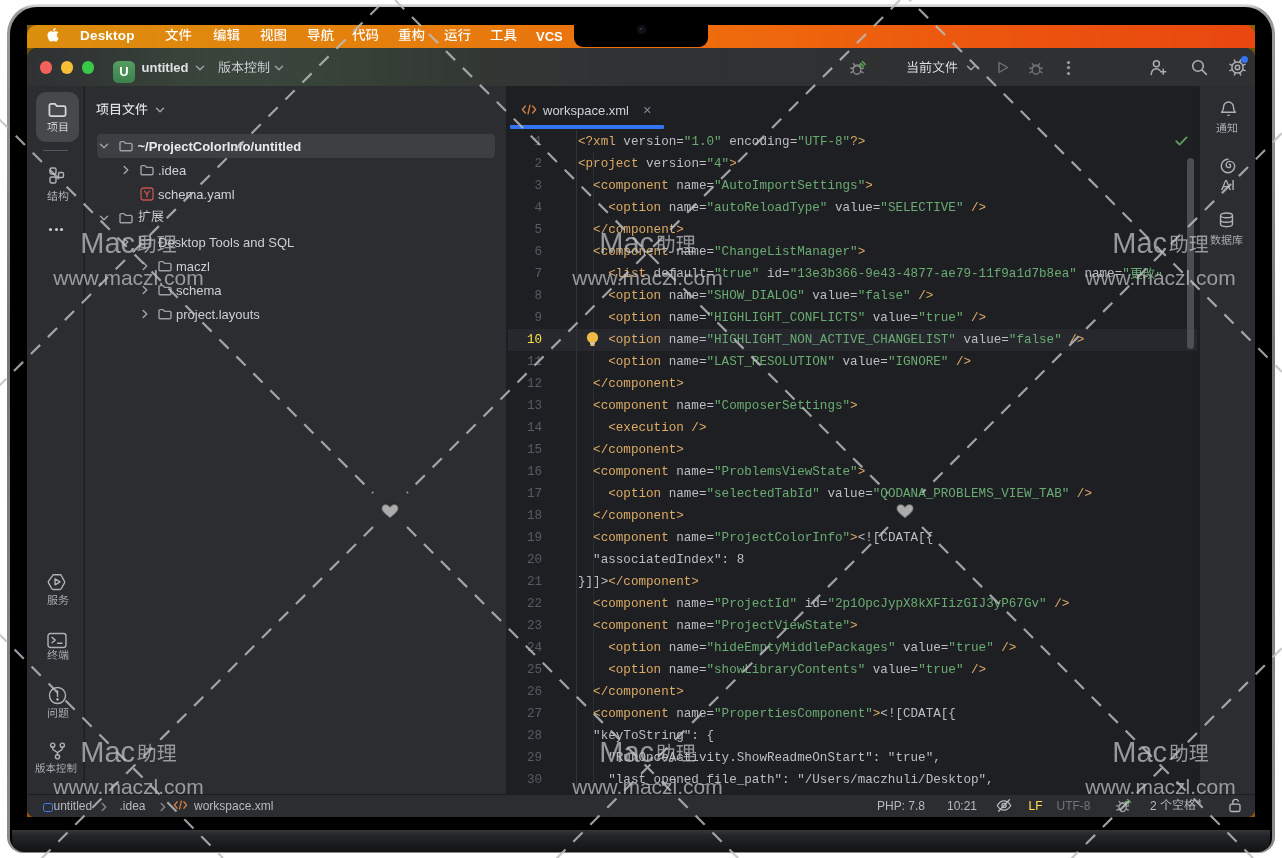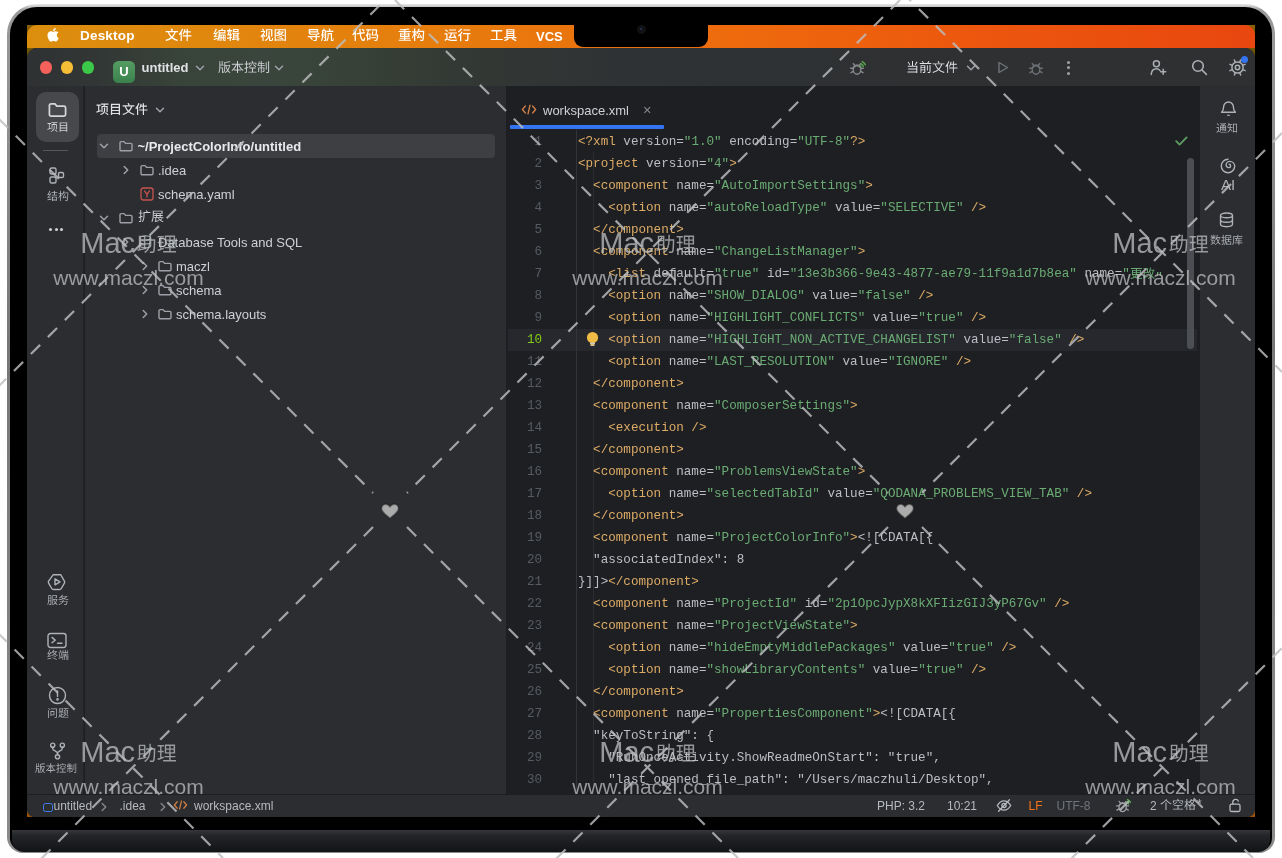--- a/index.html
+++ b/index.html
@@ -225,42 +225,42 @@
 <svg class="ic" style="left:95px;top:189px" width="8" height="10" viewBox="0 0 8 10">
       <path d="M2.2 1.5l3.5 3.5-3.5 3.5" fill="none" stroke="#9da0a6" stroke-width="1.5" stroke-linecap="round" stroke-linejoin="round"></path>
     </svg>
 <svg class="ic" style="left:112px;top:187px" width="13" height="14" viewBox="0 0 14 15">
       <g fill="none" stroke="#9da0a6" stroke-width="1.3">
         <ellipse cx="7" cy="3.2" rx="5.6" ry="2.2"></ellipse>
         <path d="M1.4 3.2v8.4c0 1.2 2.5 2.2 5.6 2.2s5.6-1 5.6-2.2V3.2"></path>
         <path d="M1.4 7.4c0 1.2 2.5 2.2 5.6 2.2s5.6-1 5.6-2.2"></path>
       </g>
     </svg>
-<div class="a" style="left:131px;top:186.5px;font-size:13px;color:#ced0d6">Database Tools and SQL</div>
+<div class="a" style="left:131px;top:186.5px;font-size:13px;color:#ced0d6">Desktop Tools and SQL</div>
 <svg class="ic" style="left:114px;top:213.0px" width="8" height="10" viewBox="0 0 8 10">
       <path d="M2.2 1.5l3.5 3.5-3.5 3.5" fill="none" stroke="#9da0a6" stroke-width="1.5" stroke-linecap="round" stroke-linejoin="round"></path>
     </svg>
 <svg class="ic" style="left:131px;top:211.5px" width="14" height="12" viewBox="0 0 14 11.5">
       <path d="M1 2.6c0-.7.5-1.2 1.2-1.2h2.9l1.4 1.7h5.3c.7 0 1.2.5 1.2 1.2v5c0 .7-.5 1.2-1.2 1.2H2.2c-.7 0-1.2-.5-1.2-1.2z" fill="none" stroke="#9da0a6" stroke-width="1.4" stroke-linejoin="round"></path>
     </svg>
 <div class="a" style="left:149px;top:210.5px;font-size:13px;color:#ced0d6">maczl</div>
 <svg class="ic" style="left:114px;top:237.0px" width="8" height="10" viewBox="0 0 8 10">
       <path d="M2.2 1.5l3.5 3.5-3.5 3.5" fill="none" stroke="#9da0a6" stroke-width="1.5" stroke-linecap="round" stroke-linejoin="round"></path>
     </svg>
 <svg class="ic" style="left:131px;top:235.5px" width="14" height="12" viewBox="0 0 14 11.5">
       <path d="M1 2.6c0-.7.5-1.2 1.2-1.2h2.9l1.4 1.7h5.3c.7 0 1.2.5 1.2 1.2v5c0 .7-.5 1.2-1.2 1.2H2.2c-.7 0-1.2-.5-1.2-1.2z" fill="none" stroke="#9da0a6" stroke-width="1.4" stroke-linejoin="round"></path>
     </svg>
 <div class="a" style="left:149px;top:234.5px;font-size:13px;color:#ced0d6">schema</div>
 <svg class="ic" style="left:114px;top:261.0px" width="8" height="10" viewBox="0 0 8 10">
       <path d="M2.2 1.5l3.5 3.5-3.5 3.5" fill="none" stroke="#9da0a6" stroke-width="1.5" stroke-linecap="round" stroke-linejoin="round"></path>
     </svg>
 <svg class="ic" style="left:131px;top:259.5px" width="14" height="12" viewBox="0 0 14 11.5">
       <path d="M1 2.6c0-.7.5-1.2 1.2-1.2h2.9l1.4 1.7h5.3c.7 0 1.2.5 1.2 1.2v5c0 .7-.5 1.2-1.2 1.2H2.2c-.7 0-1.2-.5-1.2-1.2z" fill="none" stroke="#9da0a6" stroke-width="1.4" stroke-linejoin="round"></path>
     </svg>
-<div class="a" style="left:149px;top:258.5px;font-size:13px;color:#ced0d6">schema.layouts</div>
+<div class="a" style="left:149px;top:258.5px;font-size:13px;color:#ced0d6">project.layouts</div>
 <div class="a" style="left:481px;top:38px;width:689px;height:708px;background:#1e1f22"></div>
 <div class="a" style="left:481px;top:281px;width:689px;height:22px;background:#26282d"></div>
 <div class="a" style="left:549px;top:82px;width:1px;height:664px;background:#313438"></div>
 <div class="a" style="left:565.5px;top:104px;width:1px;height:642px;background:#2a2d31"></div>
 <svg class="ic" style="left:494px;top:55px" width="16" height="13" viewBox="0 0 16 13">
       <g fill="none" stroke="#cc7e46" stroke-width="1.4" stroke-linecap="round" stroke-linejoin="round">
         <path d="M4.4 3 1.4 6.5l3 3.5"></path>
         <path d="M11.6 3l3 3.5-3 3.5"></path>
         <path d="M9 2.2 7 10.8"></path>
       </g>
@@ -312,21 +312,21 @@
 <span style="color:#bcbec4">    "last_opened_file_path": "/Users/maczhuli/Desktop",</span></pre>
 <pre style="left:0px;top:1px;width:34px;text-align:right;color:#565b63">1
 2
 3
 4
 5
 6
 7
 8
 9
-<span style="color:#84cc16">10</span>
+<span style="color:#fde047">10</span>
 11
 12
 13
 14
 15
 16
 17
 18
 19
 20
@@ -382,30 +382,30 @@
       <path d="M2.2 1.5l3.5 3.5-3.5 3.5" fill="none" stroke="#7f838a" stroke-width="1.5" stroke-linecap="round" stroke-linejoin="round"></path>
     </svg>
 <svg class="ic" style="left:146px;top:751px" width="15" height="12" viewBox="0 0 16 13">
       <g fill="none" stroke="#cc7e46" stroke-width="1.4" stroke-linecap="round" stroke-linejoin="round">
         <path d="M4.4 3 1.4 6.5l3 3.5"></path>
         <path d="M11.6 3l3 3.5-3 3.5"></path>
         <path d="M9 2.2 7 10.8"></path>
       </g>
     </svg>
 <div class="a" style="left:167px;top:751px;font-size:12px;color:#b6b9bf">workspace.xml</div>
-<div class="a" style="left:850px;top:751px;font-size:12px;color:#b6b9bf">PHP: 3.2</div>
+<div class="a" style="left:850px;top:751px;font-size:12px;color:#b6b9bf">PHP: 7.8</div>
 <div class="a" style="left:920px;top:751px;font-size:12px;color:#b6b9bf">10:21</div>
 <svg class="ic" style="left:968.5px;top:750px" width="16" height="15" viewBox="0 0 16 15">
       <g fill="none" stroke="#b6b9bf" stroke-width="1.3">
         <path d="M1.3 7.5C3.2 4.3 5.6 2.8 8 2.8s4.8 1.5 6.7 4.7c-1.9 3.2-4.3 4.7-6.7 4.7S3.2 10.7 1.3 7.5z"></path>
         <circle cx="8" cy="7.5" r="2.1"></circle>
         <path d="M2.6 13.2 13.4 1.8" stroke-linecap="round"></path>
       </g>
     </svg>
-<div class="a" style="left:1001.5px;top:751px;font-size:12px;color:#f97316">LF</div>
+<div class="a" style="left:1001.5px;top:751px;font-size:12px;color:#fde047">LF</div>
 <div class="a" style="left:1029.5px;top:751px;font-size:12px;color:#71757c">UTF-8</div>
 <svg class="ic" style="left:1088px;top:750px" width="16.15" height="14.25" viewBox="0 0 17 15">
       <g fill="none" stroke="#9a9da3" stroke-width="1.4" stroke-linecap="round">
         <ellipse cx="8" cy="9.6" rx="3.8" ry="4.7"></ellipse>
         <path d="M5.2 7.2a3.4 3.4 0 0 1 5.6 0"></path>
         <path d="M5.6 5.2 4.3 3.6M10.4 5.2l1.3-1.6"></path>
         <path d="M4.2 8.2H1.6M4.2 11.4l-2.2 1.3M14.4 8.2h-2.6M11.8 11.4l2.2 1.3"></path>
       </g>
       <g fill="none" stroke="#57a64a" stroke-width="1.5" stroke-linecap="round">
         <path d="M12.1 3.9a4.6 4.6 0 0 1 2.3 2.3"></path>

